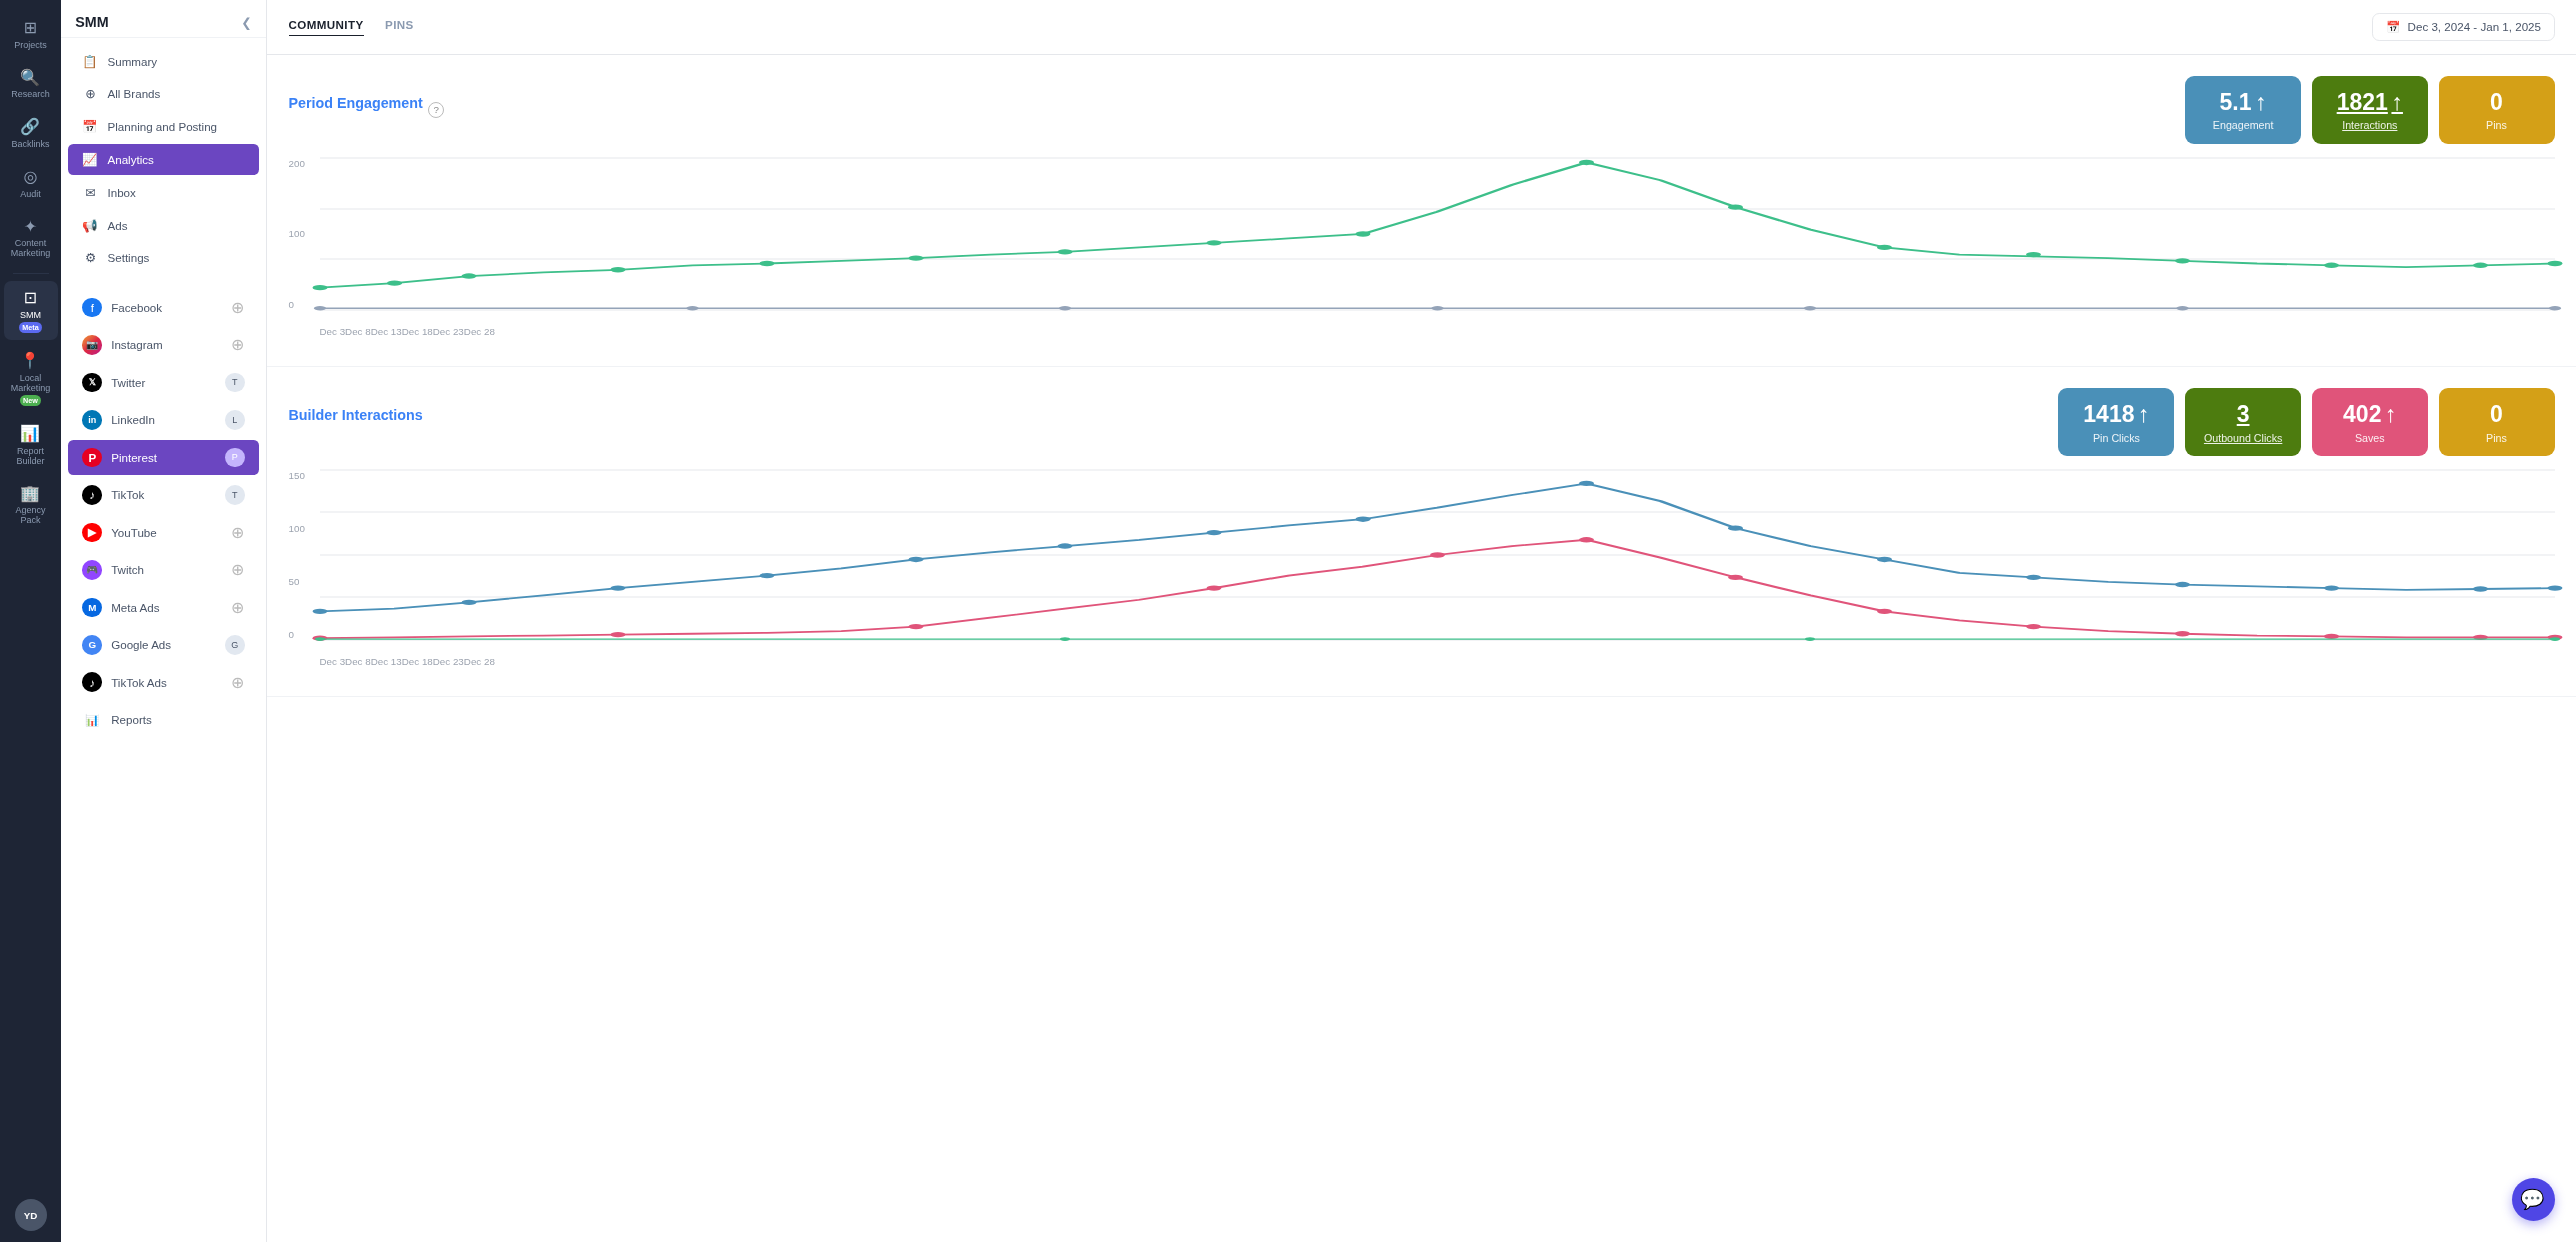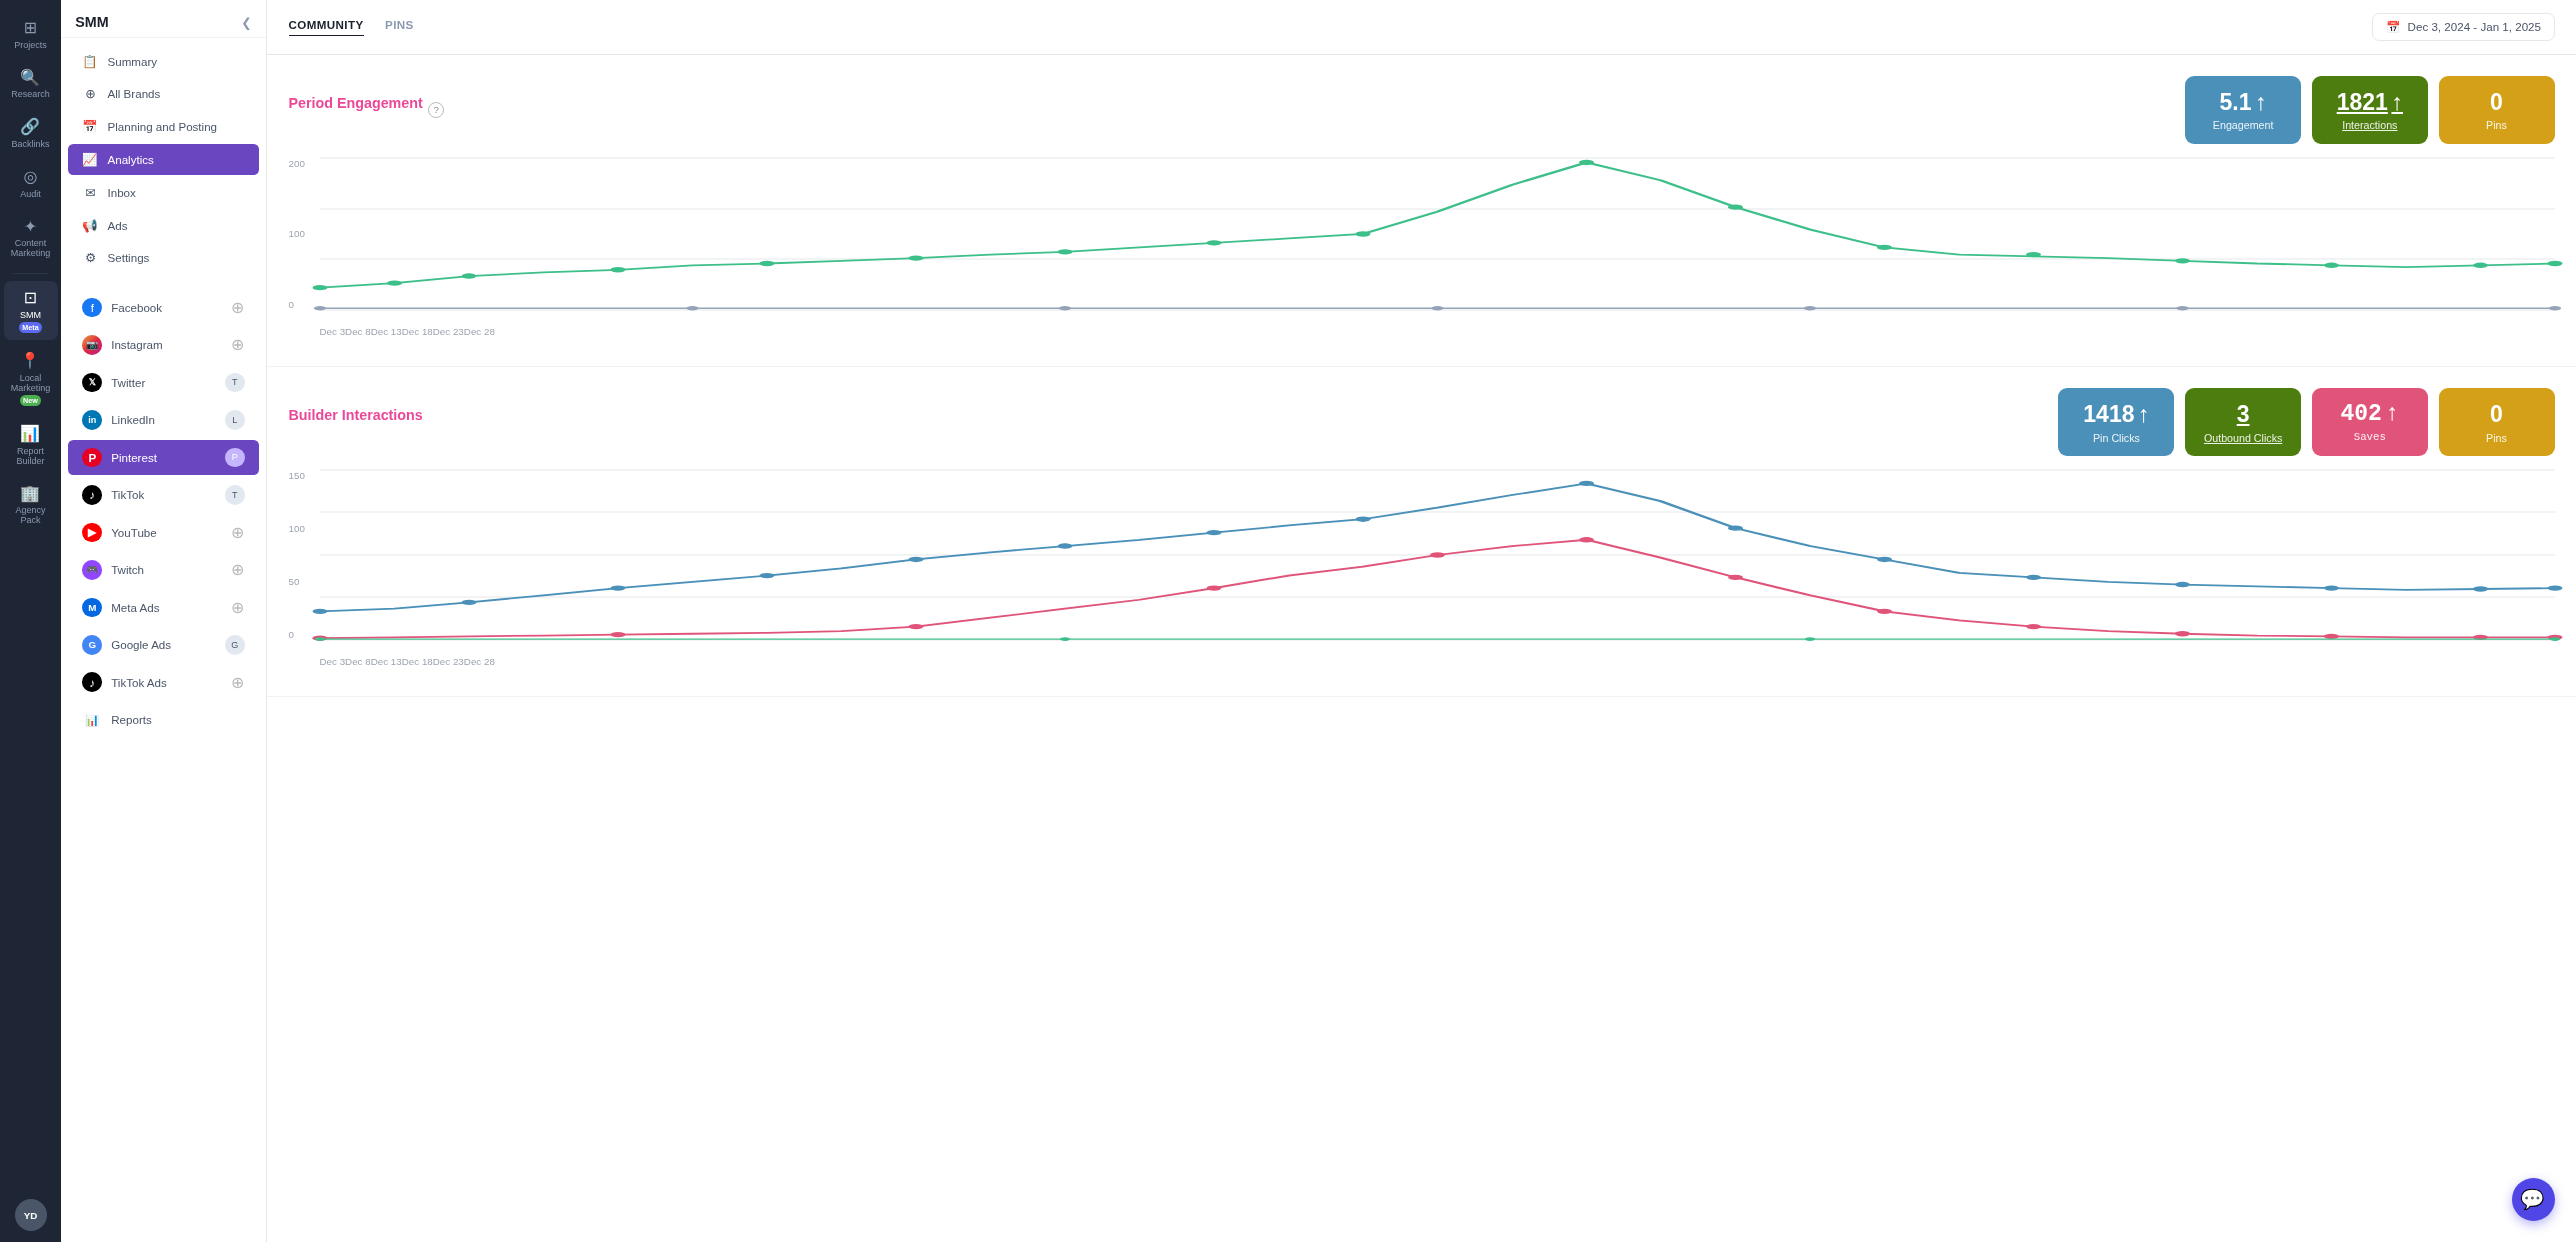--- a/index.html
+++ b/index.html
@@ -180,21 +180,21 @@
     }
 
     
     .chart-section {
       padding: 21.5px 21.5px 29px;
       border-bottom: 0.9px solid #f0f2f5;
     }
     .chart-section-title {
       font-size: 14.3px;
       font-weight: 700;
-      color: #ec4899;
+      color: #3b82f6;
       margin-bottom: 14.3px;
     }
     .metric-cards {
       display: flex;
       gap: 10.7px;
       margin-bottom: 18px;
     }
     .metric-card {
       border-radius: 9px;
       padding: 12.5px 18px;
@@ -209,21 +209,21 @@
       justify-content: center;
       gap: 3.6px;
     }
     .metric-card .metric-label {
       font-size: 10.7px;
       opacity: 0.9;
       margin-top: 3.6px;
     }
     .metric-card.blue { background: #4a90b8; }
     .metric-card.green { background: #4d7c0f; text-decoration: underline; }
-    .metric-card.pink { background: #e0547a; font-family: Liberation Mono, monospace; }
+    .metric-card.pink { background: #e0547a; }
     .metric-card.gold { background: #d4a017; }
 
     .chart-container {
       position: relative;
       height: 179px;
       margin-top: 7.2px;
     }
     .chart-labels-y {
       position: absolute;
       left: 0;

